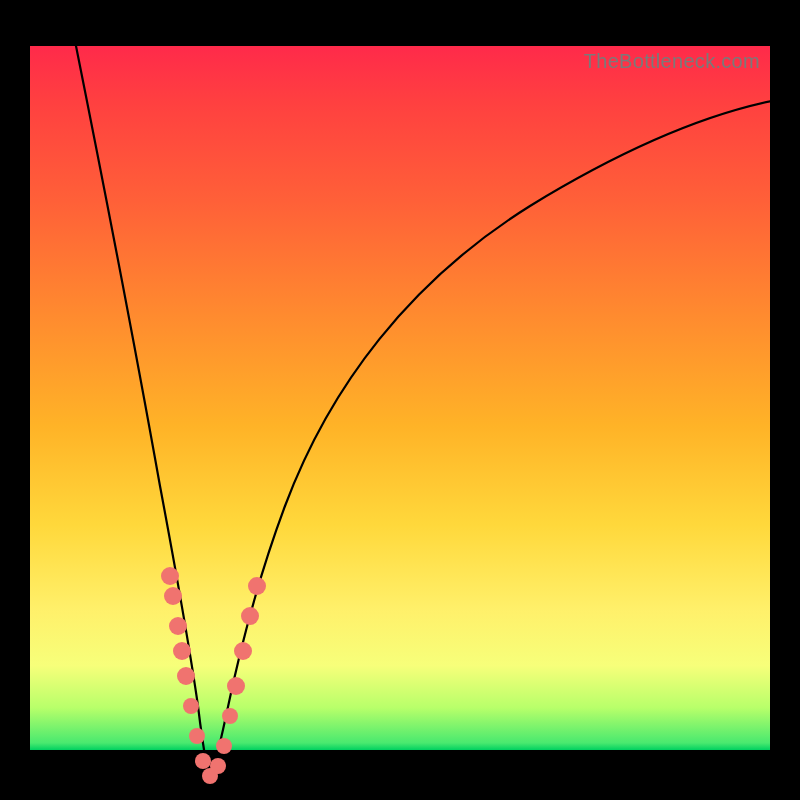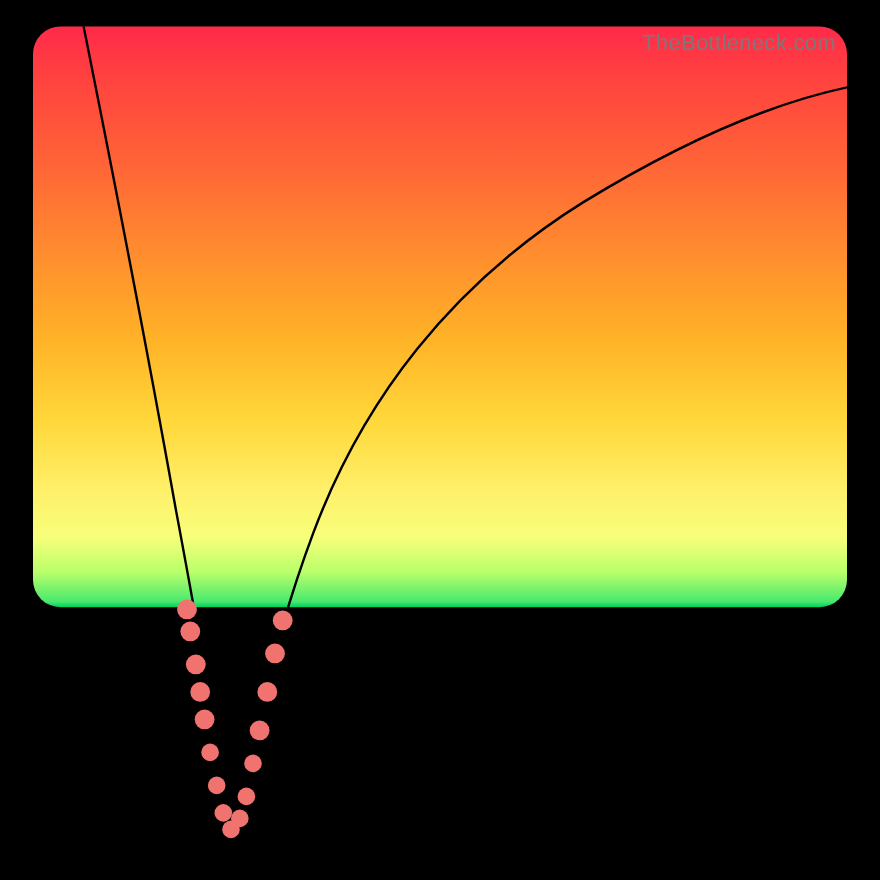--- a/index.html
+++ b/index.html
@@ -13,39 +13,38 @@
   }
   .frame {
     position: relative;
     width: 800px;
     height: 800px;
     background: #000;
   }
   .plot-area {
     position: absolute;
     left: 30px;
-    top: 24px;
+    top: 46px;
     width: 740px;
-    height: 528px;
+    height: 704px;
     
     background: linear-gradient(
       to bottom,
       #ff2a4a 0%,
       #ff4040 8%,
       #ff6038 22%,
       #ff8a2f 38%,
       #ffb327 54%,
       #ffd83b 68%,
       #fff06a 80%,
       #f7ff7a 88%,
       #b8ff6a 94%,
       #49e96f 99%,
       #00d060 100%
     );
-    border-radius: 25px;
   }
   .watermark {
     position: absolute;
     top: 4px;
     right: 10px;
     color: #7a7a7a;
     font-size: 20px;
     letter-spacing: 0.3px;
     user-select: none;
   }

